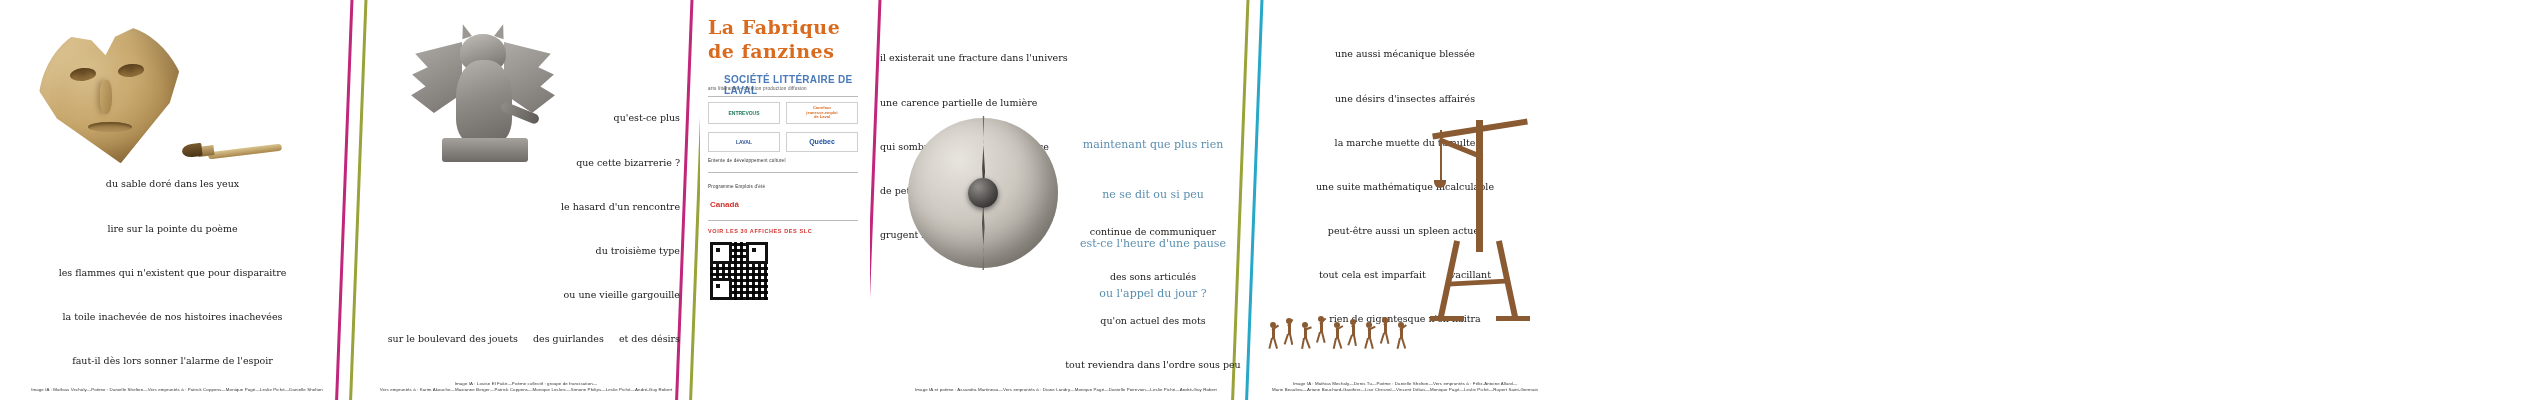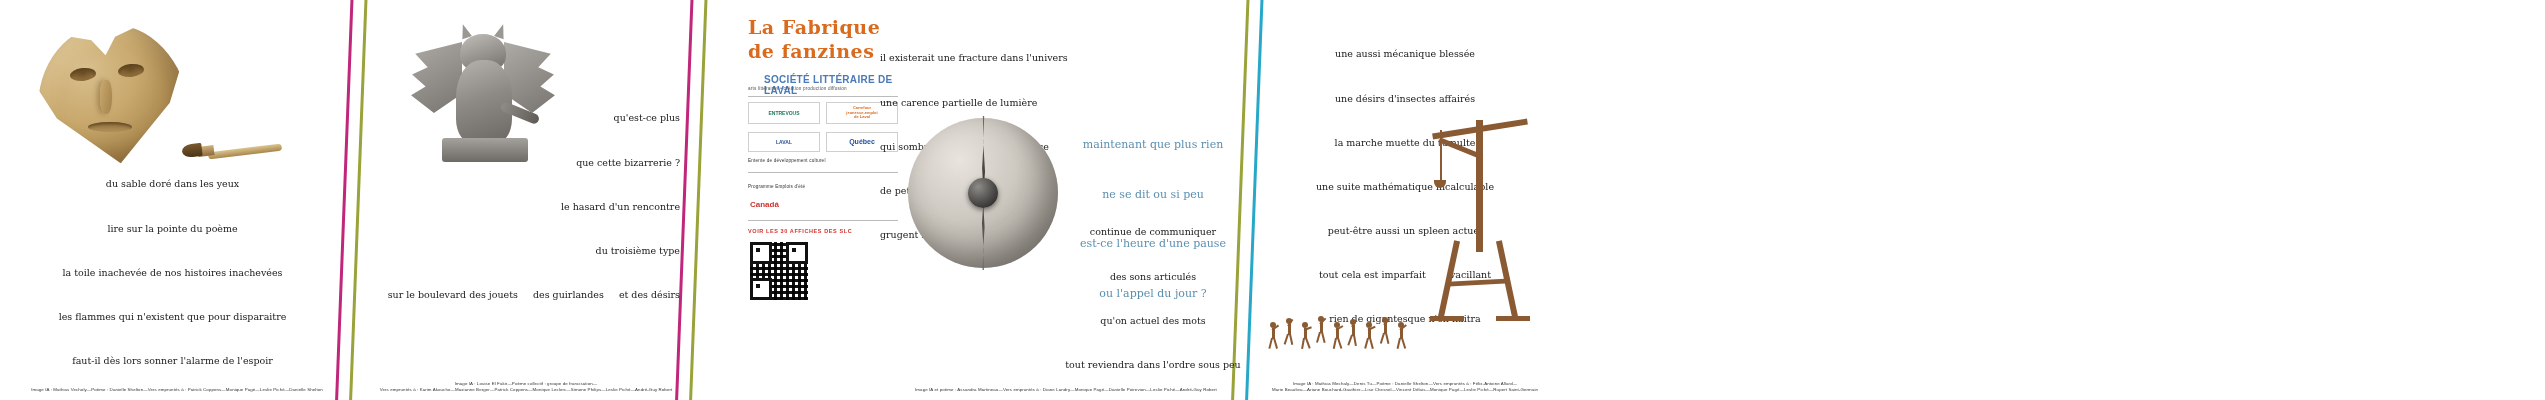--- a/index.html
+++ b/index.html
@@ -400,22 +400,22 @@
       <div class="brush">
         <div class="brush-handle"></div>
         <div class="brush-ferrule"></div>
         <div class="brush-tip"></div>
       </div>
     </div>
 
     <div class="poem" style="left:0px;top:148px;width:345px;text-align:center;font-size:9.5px;">
       <span class="line">du sable doré dans les yeux</span>
       <span class="line">lire sur la pointe du poème</span>
+      <span class="line">les flammes qui n'existent que pour disparaitre</span>
       <span class="line">la toile inachevée de nos histoires inachevées</span>
-      <span class="line">les flammes qui n'existent que pour disparaitre</span>
       <span class="line">faut-il dès lors sonner l'alarme de l'espoir</span>
       <span class="line">dans toutes les sphères du quotidien ?</span>
     </div>
 
     <div class="credit" style="left:22px;width:310px;text-align:center;">Image IA : Mathias Vecholy—Poème : Danielle Shelton—Vers empruntés à : Patrick Coppens—Monique Pagé—Leslie Piché—Danielle Shelton</div>
   </div>
 
   <div class="panel panel-2" style="width:330px;">
     <div class="gargoyle" style="left:48px;top:12px;">
       <div class="g-horn l"></div>
@@ -426,32 +426,33 @@
       <div class="g-body"></div>
       <div class="g-tail"></div>
       <div class="g-base"></div>
     </div>
 
     <div class="poem" style="left:0px;top:82px;width:320px;text-align:right;font-size:9.5px;padding-right:8px;">
       <span class="line">qu'est-ce plus</span>
       <span class="line">que cette bizarrerie ?</span>
       <span class="line">le hasard d'un rencontre</span>
       <span class="line">du troisième type</span>
+      <span class="line">ou une vieille gargouille</span>
       <span class="line">sur le boulevard des jouets     des guirlandes     et des désirs</span>
       
       
       
       
     </div>
 
     <div class="credit" style="left:12px;width:308px;text-align:center;">Image IA : Louise El Fakir—Poème collectif : groupe de francisation—
 Vers empruntés à : Karim Akouche—Maxianne Berger—Patrick Coppens—Monique Leclerc—Simone Philips—Leslie Piché—André-Guy Robert</div>
   </div>
 
-  <div class="panel panel-3" style="width:170px;margin-left:40px;">
+  <div class="panel panel-3" style="width:170px;">
     <div class="poster">
       <div class="poster-title" style="white-space:pre-line;">La Fabrique
 de fanzines</div>
       <div class="poster-sub">SOCIÉTÉ LITTÉRAIRE DE LAVAL</div>
       <div class="poster-sub2">arts littéraires  •  création  production  diffusion</div>
 
       <div class="rule" style="top:96px;"></div>
 
       <div class="logo-box" style="left:8px;top:102px;width:72px;height:22px;color:#1f7a5a;">ENTREVOUS</div>
       <div class="logo-box" style="left:86px;top:102px;width:72px;height:22px;color:#d96a1e;white-space:pre-line;font-size:4px;">Carrefour

